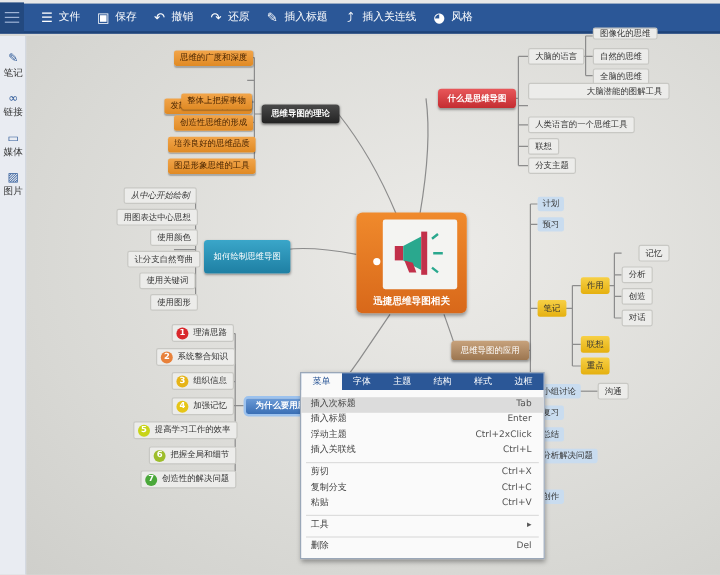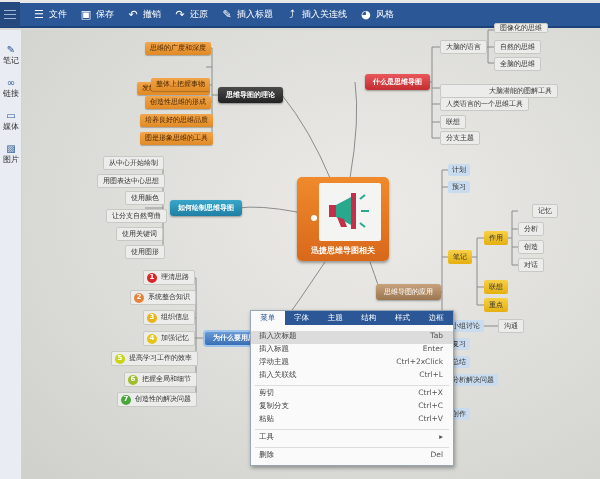--- a/index.html
+++ b/index.html
@@ -26,21 +26,21 @@
   .sb-item { position: absolute; left: 0; width: 22px; text-align: center; font-size: 8px; color: #333; }
   .sb-item .ic { display:block; font-size: 10px; color:#2b5797; }
   .canvas { position: absolute; left: 22px; top: 30px; right: 0; bottom: 0;
     background: radial-gradient(ellipse at 60% 40%, #ecebe8 0%, #d8d8d4 70%, #cfcfcb 100%); }
   svg.links { position: absolute; left: 0; top: 0; width: 600px; height: 479px; }
   .node { position: absolute; font-size: 7px; white-space: nowrap; line-height: 1; display:flex; align-items:center; justify-content:center; }
   .n-orange { background: linear-gradient(#f2a54a, #e08a24); color: #4a2500; border-radius: 2px; height: 13px; padding: 0 5px; box-shadow: 0 1px 1px rgba(0,0,0,.25); }
   .n-gray { background: #ececea; color: #333; border: 1px solid #c8c8c4; border-radius: 2px; height: 14px; padding: 0 5px; }
   .n-dark { background: linear-gradient(#4a4a4a, #222); color: #fff; border-radius: 3px; height: 16px; padding: 0 8px; font-weight: bold; box-shadow: 0 1px 2px rgba(0,0,0,.4); }
   .n-red { background: linear-gradient(#e8575a, #c42d31); color: #fff; border-radius: 3px; height: 16px; padding: 0 8px; font-weight:bold; box-shadow: 0 1px 2px rgba(0,0,0,.35); }
-  .n-teal { background: linear-gradient(#3aa6c9, #1e7fa3); color: #fff; border-radius: 3px; height: 16px; padding: 0 8px; font-weight:bold; box-shadow: 0 1px 2px rgba(0,0,0,.35); }
+  .n-teal { background: linear-gradient(#3aa6c9, #1e7fa3); color: #fff; border-radius: 3px; height: 28px; padding: 0 8px; font-weight:normal; box-shadow: 0 1px 2px rgba(0,0,0,.35); }
   .n-brown { background: linear-gradient(#c7a27c, #9c7650); color: #fff; border-radius: 3px; height: 16px; padding: 0 8px; font-weight:normal; box-shadow: 0 1px 2px rgba(0,0,0,.35); }
   .n-blue { background: linear-gradient(#6a9ad6, #3a6fb5); color: #fff; border-radius: 4px; height: 17px; padding: 0 8px; font-weight:bold; border: 2px solid #9cc2ee; }
   .n-lblue { background: #c9dcef; color: #333; border-radius: 2px; height: 12px; padding: 0 4px; }
   .n-yellow { background: linear-gradient(#f7d046, #e5b00f); color: #333; border-radius: 2px; height: 14px; padding: 0 5px; }
   .n-num { background: #ececea; border: 1px solid #c8c8c4; border-radius: 2px; height: 15px; padding: 0 5px 0 3px; color:#333; gap: 4px; justify-content:flex-start; }
   .badge { width: 10px; height: 10px; border-radius: 50%; color: #fff; font-size: 7px; font-weight: bold; display:flex; align-items:center; justify-content:center; }
   .central { position: absolute; left: 297px; top: 177px; width: 92px; height: 84px;
     background: linear-gradient(#f08a2c, #d8681a); border-radius: 5px; box-shadow: 0 2px 3px rgba(0,0,0,.35); }
   .central .pic { position: absolute; left: 22px; top: 6px; width: 62px; height: 58px; background: #f4f4f2; border-radius: 2px; }
   .central .label { position: absolute; left: 0; right: 0; bottom: 5px; text-align: center; color: #fff; font-weight: bold; font-size: 8px; }
@@ -150,27 +150,27 @@
 <div class="node n-orange" style="left:151px; top:78px;">整体上把握事物</div>
 <div class="node n-orange" style="left:145px; top:96px;">创造性思维的形成</div>
 <div class="node n-orange" style="left:140px; top:114px;">培养良好的思维品质</div>
 <div class="node n-orange" style="left:140px; top:132px;">图是形象思维的工具</div>
 
 <div class="node n-red" style="left:365px; top:74px;">什么是思维导图</div>
 <div class="node n-gray" style="left:440px; top:40px;">大脑的语言</div>
 <div class="node n-gray" style="left:494px; top:23px; height:10px;">图像化的思维</div>
 <div class="node n-gray" style="left:494px; top:40px;text-align:right;">自然的思维</div>
 <div class="node n-gray" style="left:494px; top:57px;">全脑的思维</div>
-<div class="node n-gray" style="left:440px; top:84px;padding-left:48px;">大脑潜能的图解工具</div>
+<div class="node n-gray" style="left:440px; top:69px;padding-left:48px;">大脑潜能的图解工具</div>
 <div class="node n-gray" style="left:440px; top:97px;">人类语言的一个思维工具</div>
 <div class="node n-gray" style="left:440px; top:115px;">联想</div>
 <div class="node n-gray" style="left:440px; top:131px;">分支主题</div>
 
 <div class="node n-teal" style="left:170px; top:200px;">如何绘制思维导图</div>
-<div class="node n-gray" style="left:103px; top:156px;">从中心开始绘制</div>
+<div class="node n-gray" style="left:103px; top:156px;font-style:italic;">从中心开始绘制</div>
 <div class="node n-gray" style="left:97px; top:174px;">用图表达中心思想</div>
 <div class="node n-gray" style="left:125px; top:191px;">使用颜色</div>
 <div class="node n-gray" style="left:106px; top:209px;">让分支自然弯曲</div>
 <div class="node n-gray" style="left:116px; top:227px;">使用关键词</div>
 <div class="node n-gray" style="left:125px; top:245px;">使用图形</div>
 
 <div class="node n-brown" style="left:376px; top:284px;">思维导图的应用</div>
 <div class="node n-lblue" style="left:448px; top:164px;">计划</div>
 <div class="node n-lblue" style="left:448px; top:181px;">预习</div>
 <div class="node n-yellow" style="left:448px; top:250px;">笔记</div>

